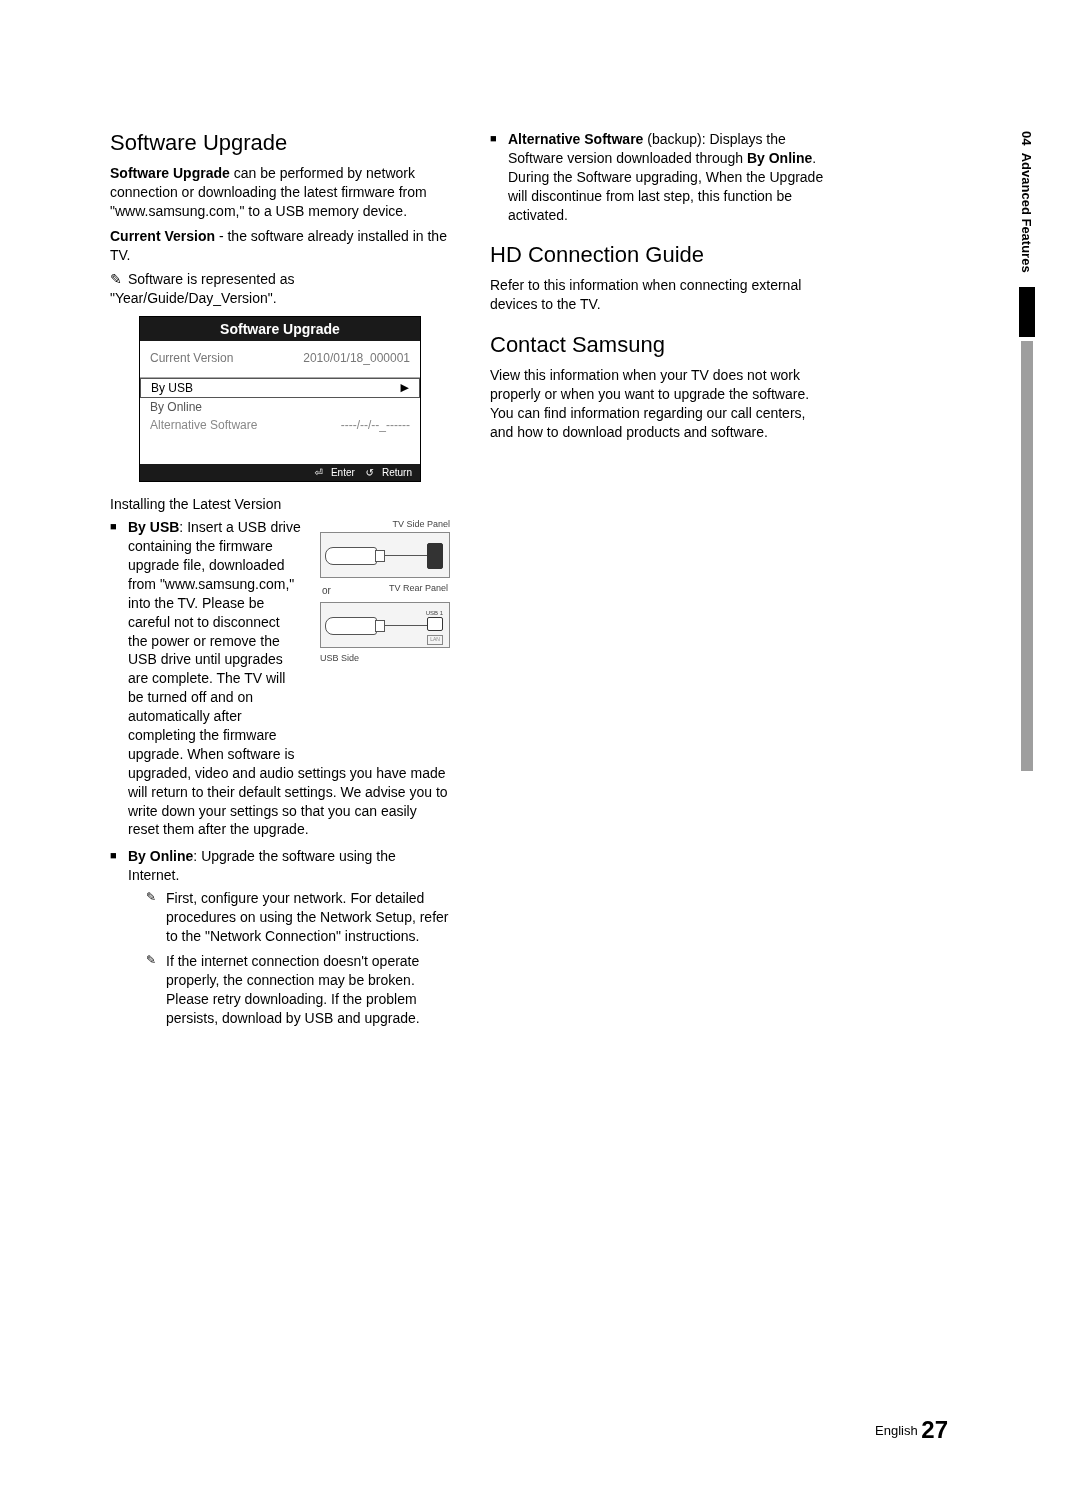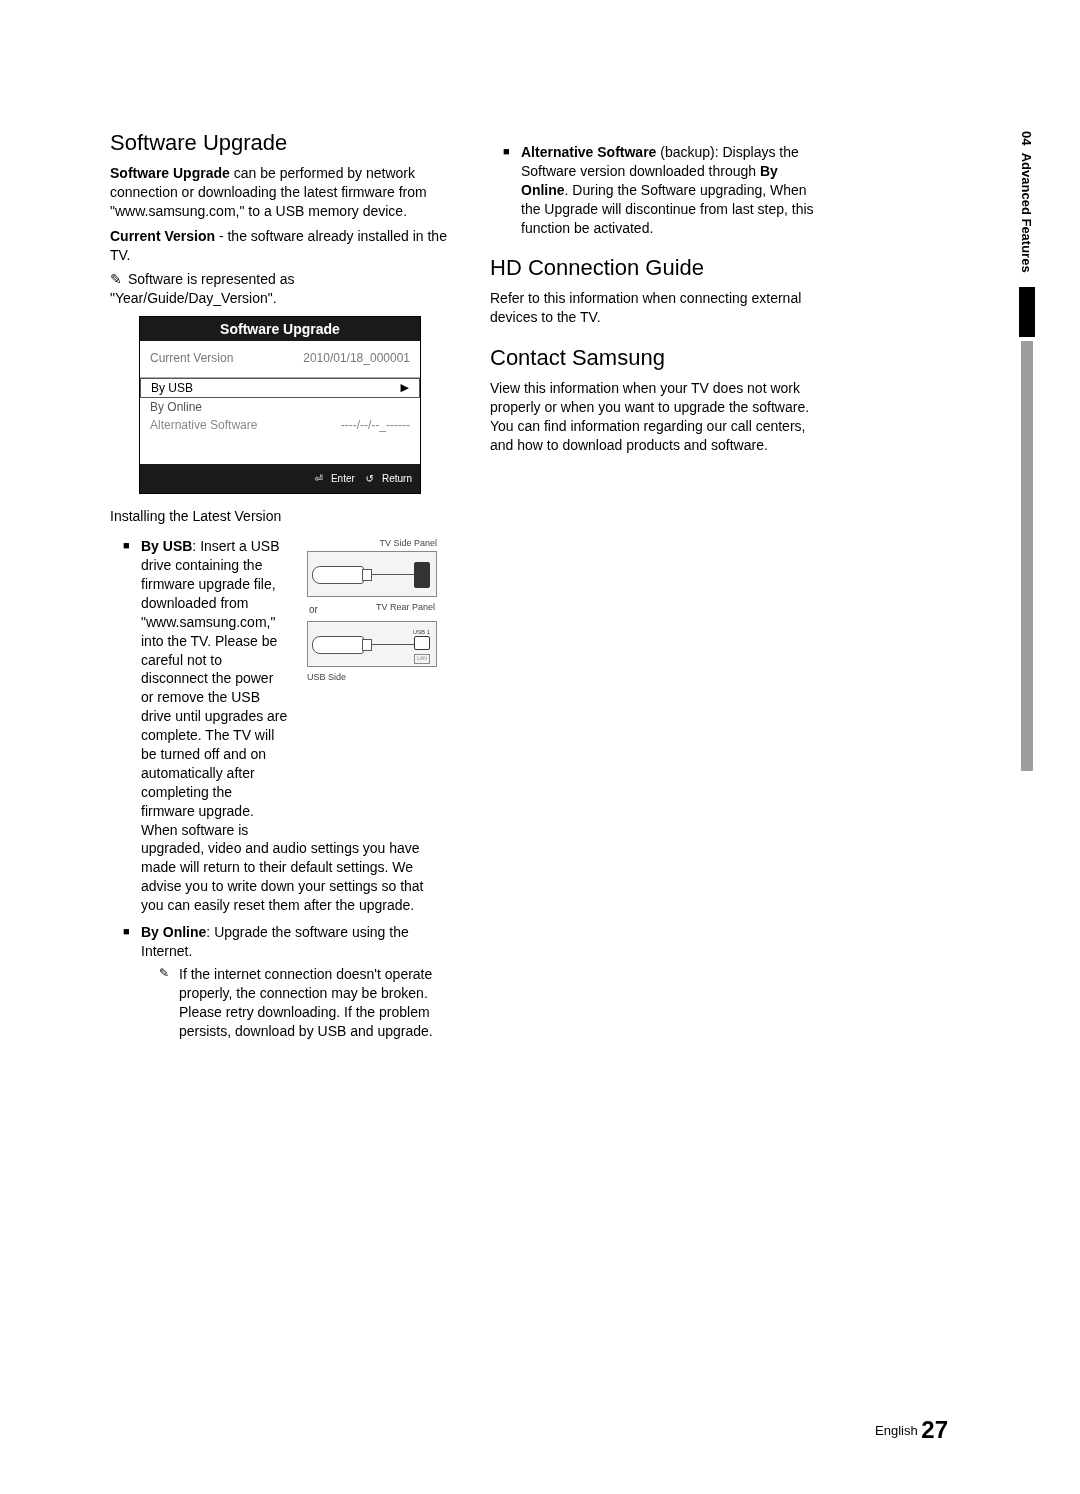--- a/index.html
+++ b/index.html
@@ -74,32 +74,32 @@
   }
   .menu-item {
     padding: 2px 0;
     color: #555;
   }
   .menu-footer {
     background: #1a1a1a;
     color: #fff;
     font-size: 10px;
     text-align: right;
-    padding: 9px 8px;
+    padding: 3px 8px;
   }
   .menu-footer span { margin-left: 8px; }
   .subhead {
     font-weight: normal;
     margin: 14px 0 6px 0;
     font-size: 14px;
   }
   ul.blist {
     list-style: none;
     padding: 0;
-    margin: 13px;
+    margin: 0;
   }
   ul.blist > li {
     position: relative;
     padding-left: 18px;
     margin-bottom: 8px;
     line-height: 1.35;
   }
   ul.blist > li::before {
     content: "■";
     position: absolute;
@@ -321,20 +321,21 @@
               <div class="port-lan">LAN</div>
             </div>
             <div style="text-align:left;">USB Side</div>
           </div>
         </div>
         <span>upgraded, video and audio settings you have made will return to their default settings. We advise you to write down your settings so that you can easily reset them after the upgrade.</span>
       </li>
       <li>
         <span class="bold">By Online</span><span>: Upgrade the software using the Internet.</span>
         <ul class="notelist">
+          <li>First, configure your network. For detailed procedures on using the Network Setup, refer to the "Network Connection" instructions.</li>
           <li>If the internet connection doesn't operate properly, the connection may be broken. Please retry downloading. If the problem persists, download by USB and upgrade.</li>
         </ul>
       </li>
     </ul>
   </div>
 
   <div class="col col-right">
     <ul class="blist">
       <li>
         <span class="bold">Alternative Software</span><span> (backup): Displays the Software version downloaded through </span><span class="bold">By Online</span><span>. During the Software upgrading, When the Upgrade will discontinue from last step, this function be activated.</span>

